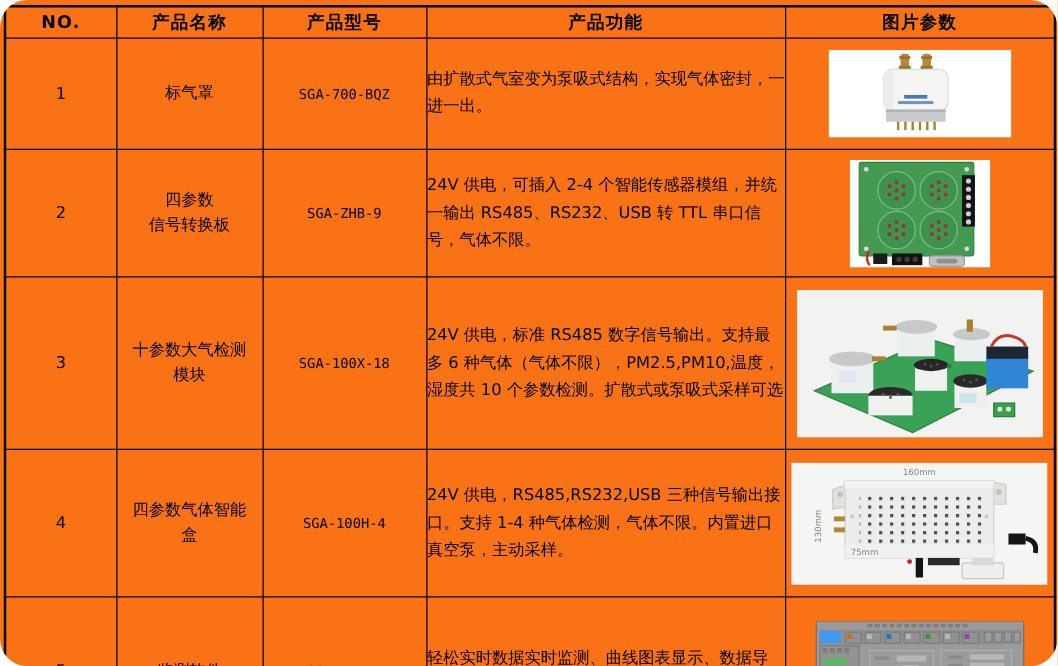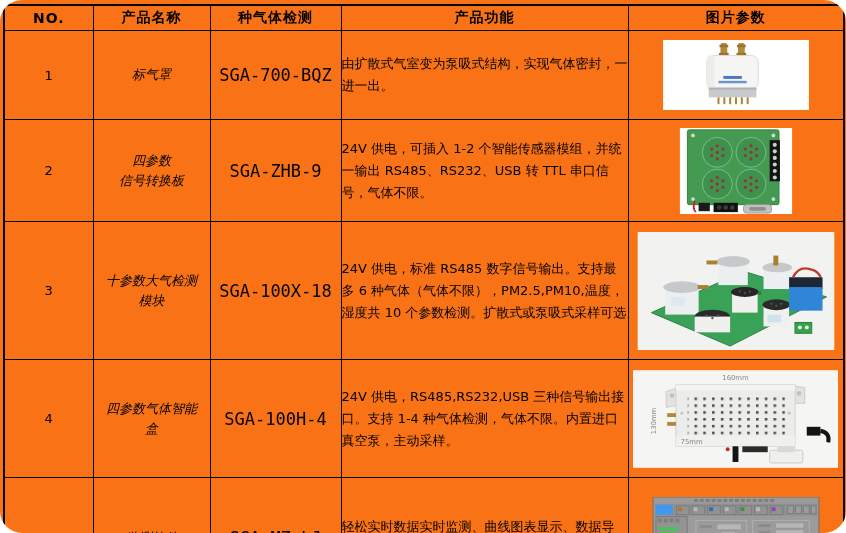--- a/index.html
+++ b/index.html
@@ -3,22 +3,22 @@
 <meta charset="utf-8">
 <style>
   html,body{margin:0;padding:0;background:#ffffff;}
   .page{position:relative;width:846px;height:533px;background:#f97316;overflow:hidden;
         font-family:"DejaVu Sans", sans-serif;color:#000;border-radius:22px;}
   table.product-table{position:absolute;left:3px;top:4px;width:840px;border-collapse:collapse;
         table-layout:fixed;border:2px solid #000;}
   td,th{border:1px solid #000;vertical-align:middle;text-align:center;padding:0;overflow:hidden;}
   th{font-size:14px;font-weight:bold;height:24px;letter-spacing:1px;}
   .c-no{font-size:13px;}
-  .c-name{font-size:13px;white-space:pre-line;line-height:20px;font-style:italic;}
-  .c-model{font-size:17px;font-family:"DejaVu Sans Mono", monospace;letter-spacing:0px;}
+  .c-name{font-size:13px;white-space:pre-line;line-height:20px;}
+  .c-model{font-size:11px;font-family:"DejaVu Sans Mono", monospace;letter-spacing:0px;}
   .c-func{font-size:13px;text-align:left;padding:6px 0;line-height:22px;}
   .c-img{padding:2px;}
   .imgwrap{display:flex;justify-content:center;align-items:center;width:100%;height:100%;}
   tr.r1 td{height:76px;} tr.r2 td{height:89px;} tr.r3 td{height:125px;}
   tr.r4 td{height:105px;} tr.r5 td{height:107px;}
   svg{display:block;}
   .dimlabel{font-size:7px;fill:#85857f;font-family:"DejaVu Sans", sans-serif;}
 </style>
 </head>
 <body>
@@ -30,21 +30,21 @@
         <col style="width:117px">
         <col style="width:131px">
     <col style="width:287px">
         <col style="width:216px">
   </colgroup>
 
   <tbody>
         <tr>
     <th>NO.</th>
     <th>产品名称</th>
-    <th>种气体检测</th>
+    <th>产品型号</th>
     <th>产品功能</th>
     <th>图片参数</th>
   </tr>
 
   <tr class="r1">
     <td class="c-no">1</td>
     <td class="c-name">标气罩</td>
     <td class="c-model">SGA-700-BQZ</td>
     <td class="c-func">由扩散式气室变为泵吸式结构，实现气体密封，一进一出。</td>
     <td class="c-img">
@@ -78,21 +78,21 @@
       </svg>
       </div>
     </td>
   </tr>
 
   <tr class="r2">
     <td class="c-no">2</td>
     <td class="c-name">四参数
 信号转换板</td>
     <td class="c-model">SGA-ZHB-9</td>
-    <td class="c-func">24V 供电，可插入 1-2 个智能传感器模组，并统一输出 RS485、RS232、USB 转 TTL 串口信号，气体不限。</td>
+    <td class="c-func">24V 供电，可插入 2-4 个智能传感器模组，并统一输出 RS485、RS232、USB 转 TTL 串口信号，气体不限。</td>
     <td class="c-img">
       <div class="imgwrap">
       <svg width="120" height="86" viewBox="0 0 120 92">
         <defs>
           <g id="sdots" fill="#8e3a2e">
             <circle cx="0" cy="-7" r="1.7"></circle>
                     <circle cx="6" cy="-3.5" r="1.7"></circle>
                     <circle cx="6" cy="3.5" r="1.7"></circle>
             <circle cx="0" cy="7" r="1.7"></circle>
                     <circle cx="-6" cy="3.5" r="1.7"></circle>

